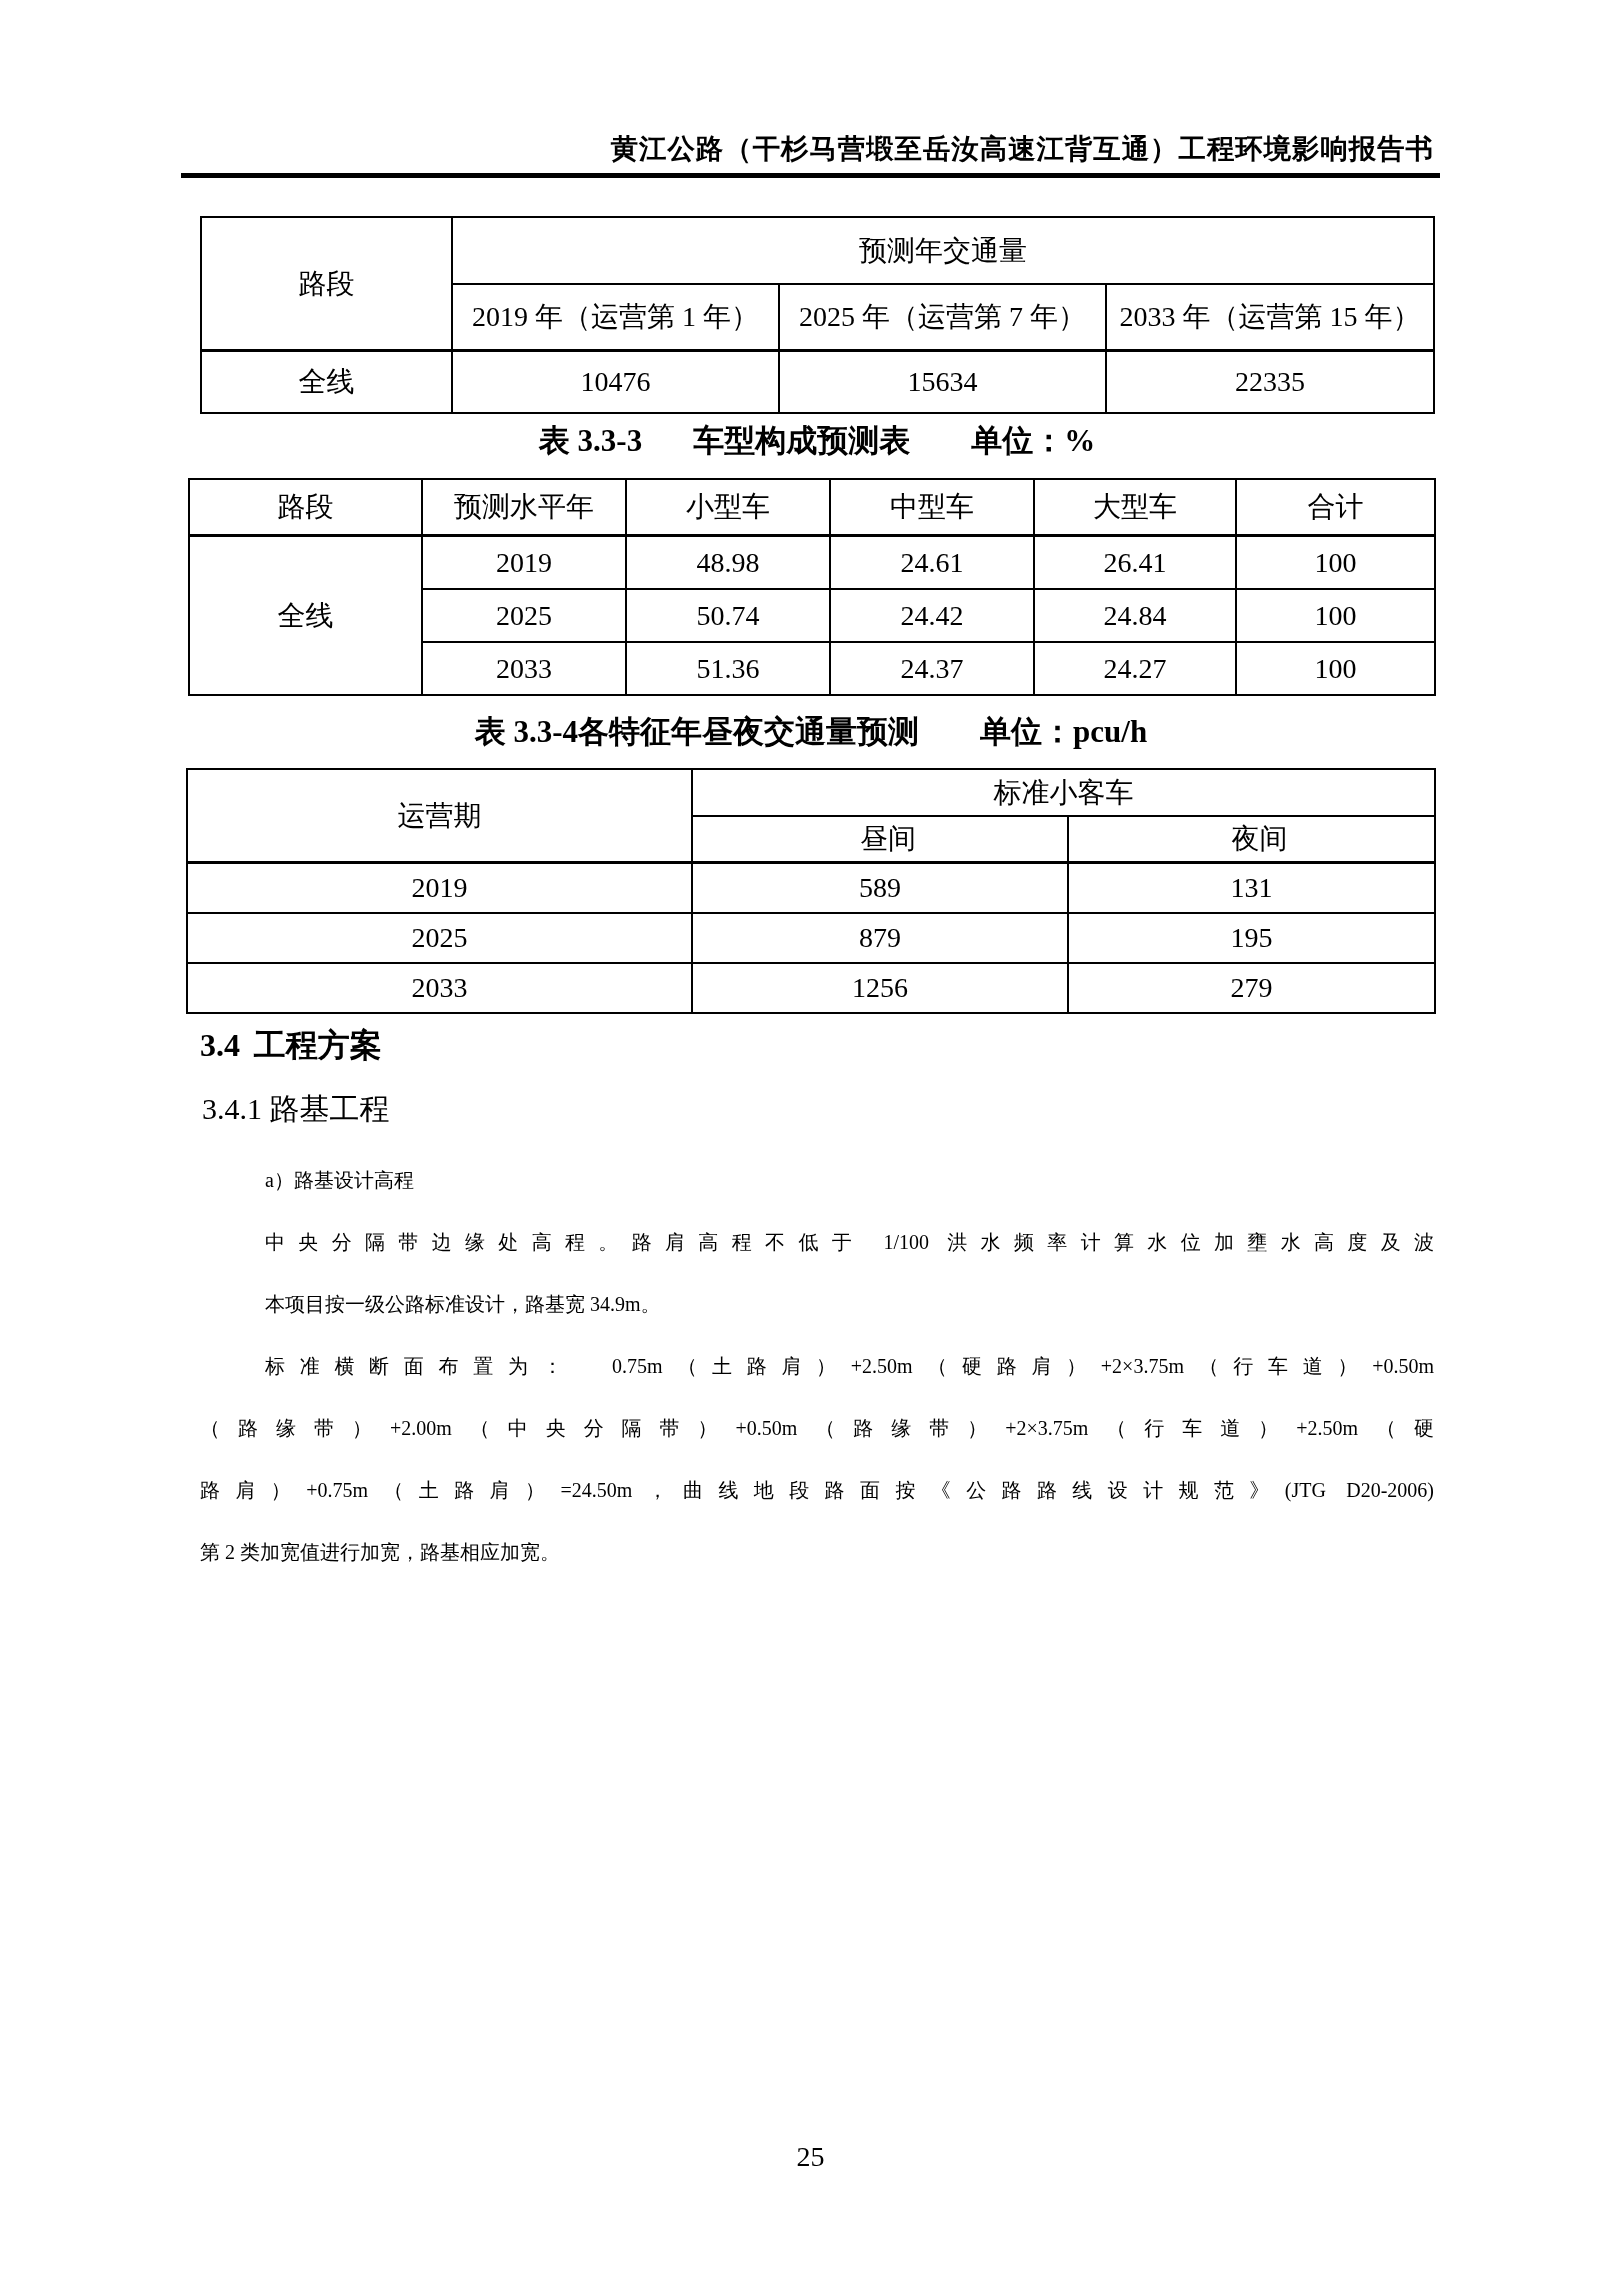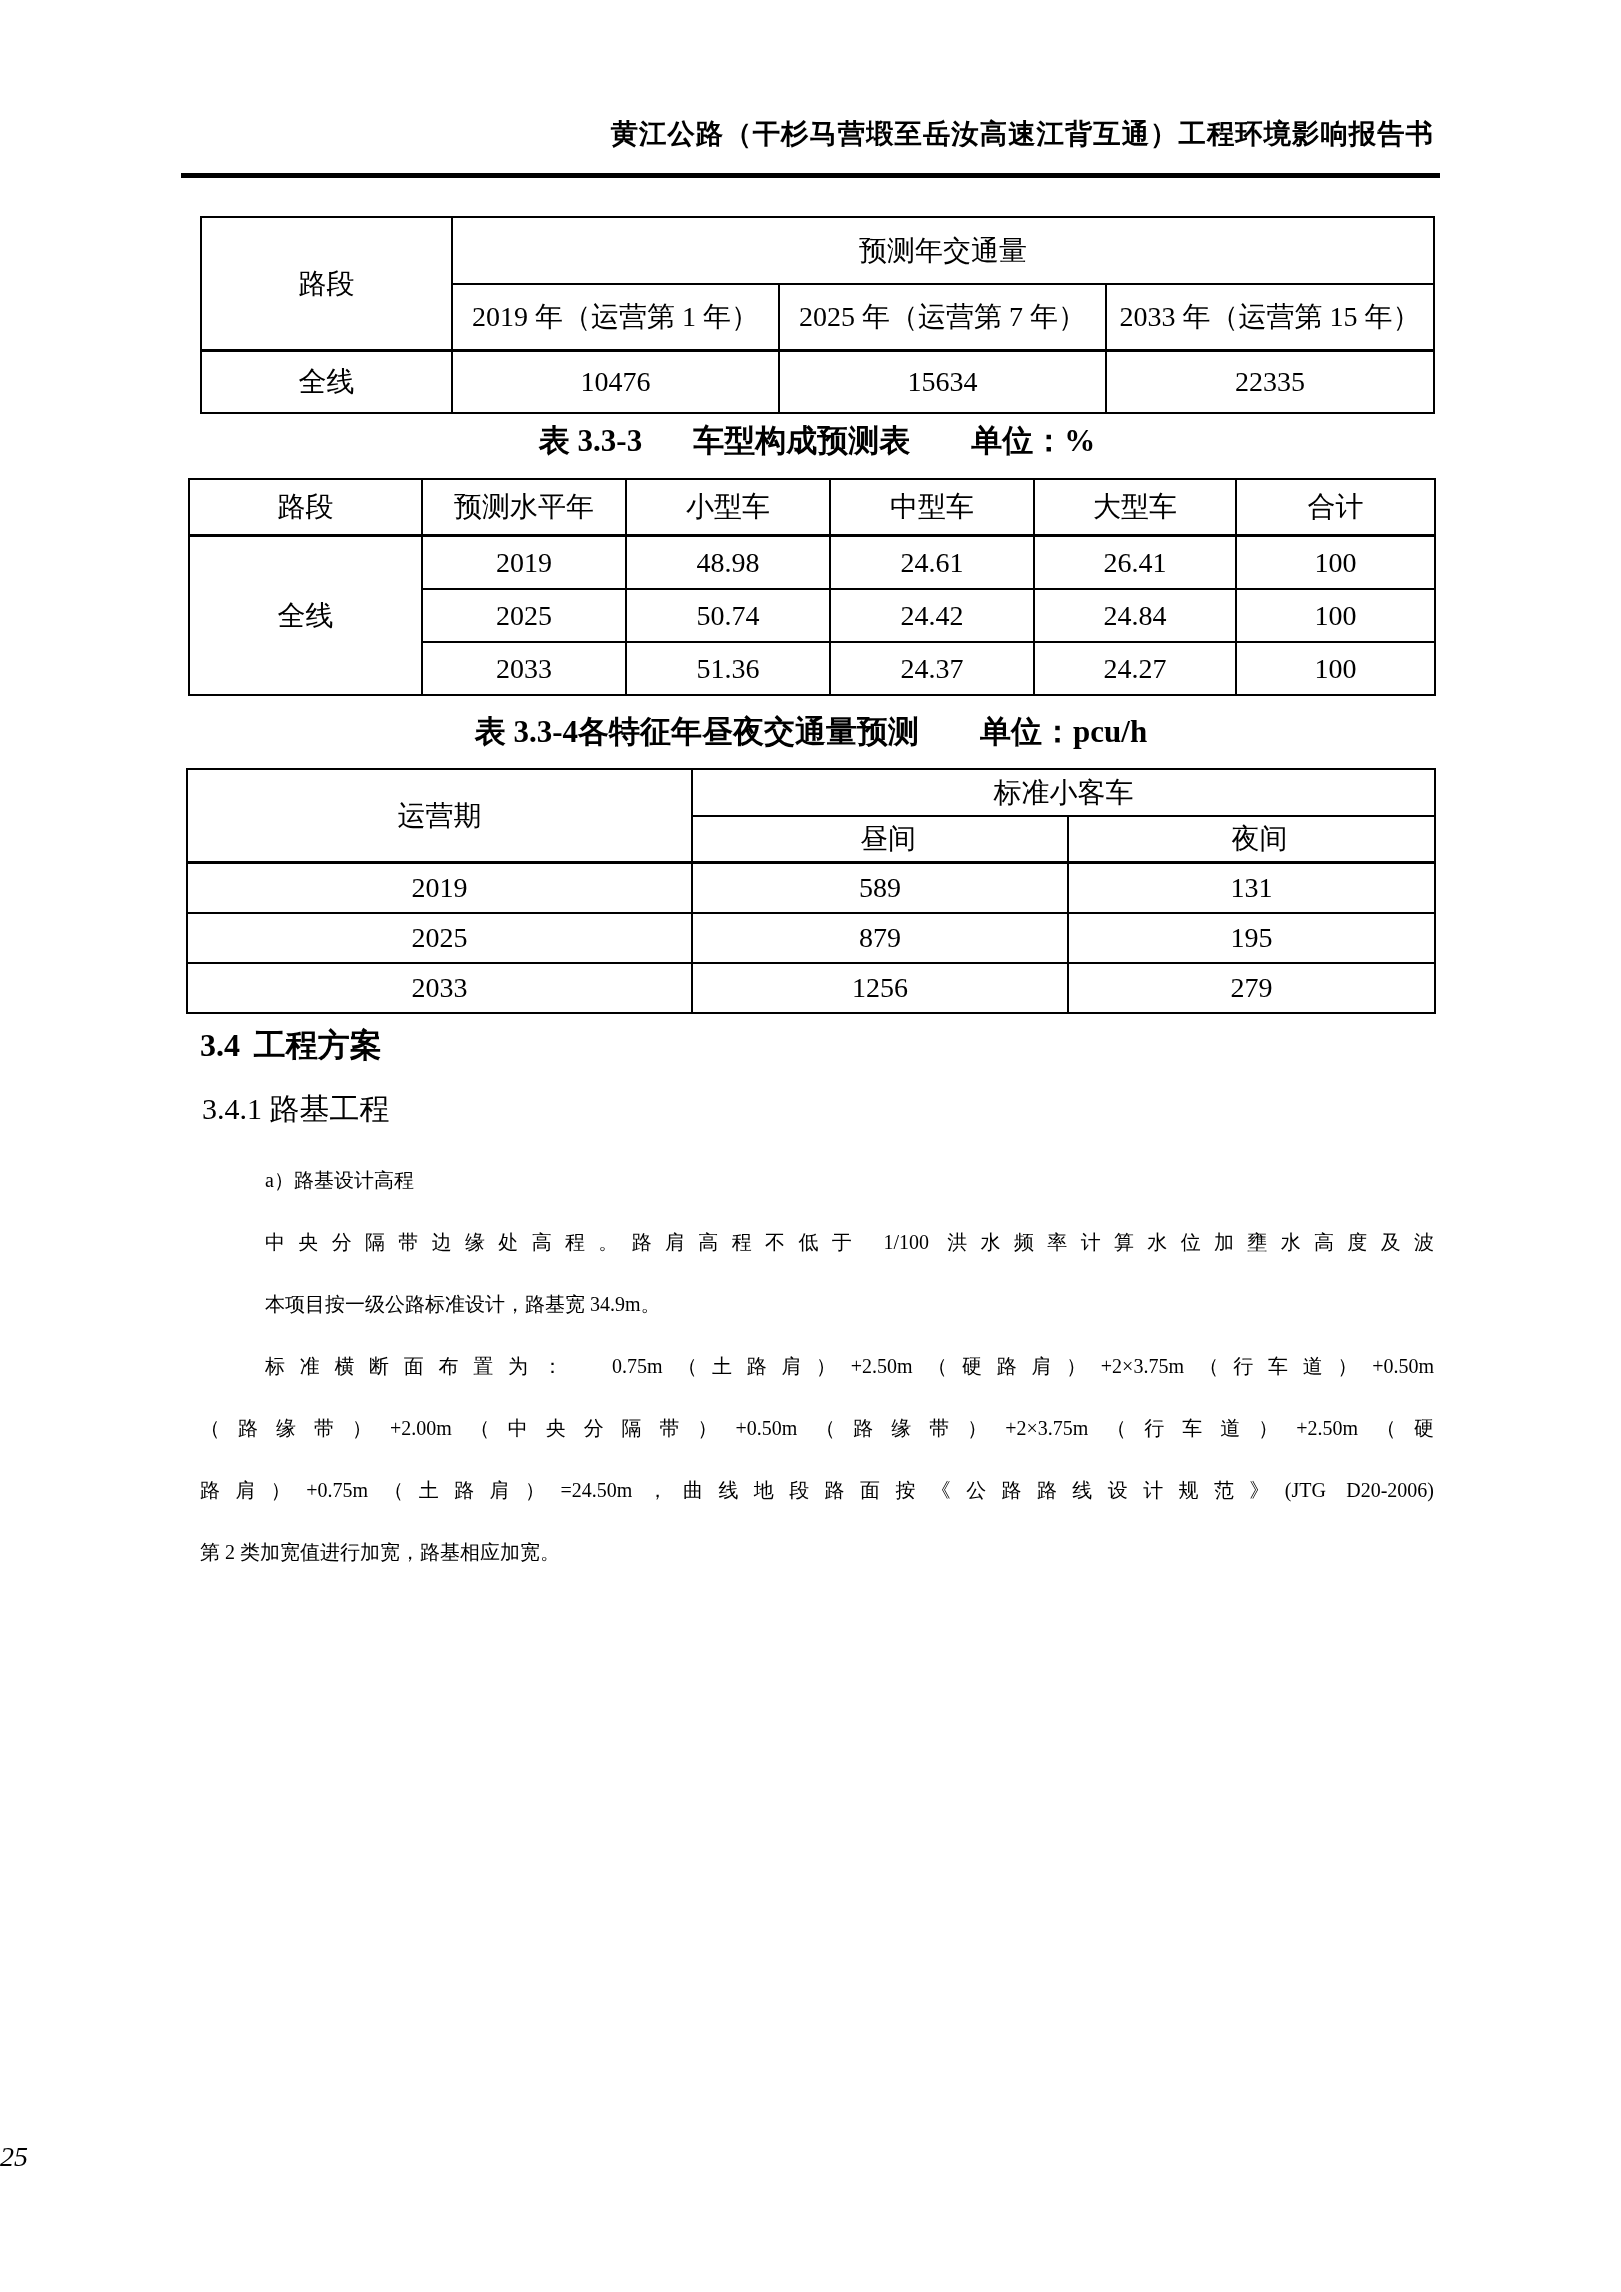--- a/index.html
+++ b/index.html
@@ -5,21 +5,21 @@
   html,body{margin:0;padding:0;}
   body{
     width:1621px;height:2293px;position:relative;background:#ffffff;color:#000;
     font-family:"Liberation Serif","DejaVu Serif",serif;
     overflow:hidden;
   }
   .abs{position:absolute;}
 
   
   .header-title{
-    top:116px;right:187px;
+    top:131px;right:187px;
     font-size:27.4px;font-weight:bold;letter-spacing:1px;
     font-family:Liberation Serif, serif;
   }
   .header-rule{left:181px;top:173px;width:1259px;height:4.9px;background:#000;}
 
   
   table{border-collapse:collapse;table-layout:fixed;position:absolute;background:#fff;}
   td{
     border:2px solid #000;text-align:center;vertical-align:middle;
     font-size:28px;padding:0;overflow:hidden;
@@ -73,23 +73,22 @@
     font-size:20px;line-height:62px;
   }
   .body-line{white-space:nowrap;}
   .body-line.indent{text-indent:65px;}
   .body-line.fill{
     white-space:normal;text-align:justify;
     -moz-text-align-last:justify;text-align-last:justify;
   }
 
   .page-number{
-    left:0;top:2141px;width:1621px;
+    left:0;top:2141px;width:1621px;text-align:center;
     font-size:28px;
-    font-style:italic;
   }
 </style>
 </head>
 <body>
 
 <div class="abs header-title">黄江公路（干杉马营塅至岳汝高速江背互通）工程环境影响报告书</div>
 <div class="abs header-rule"></div>
 
 <table id="table-traffic" class="doc-table">
   <colgroup>

